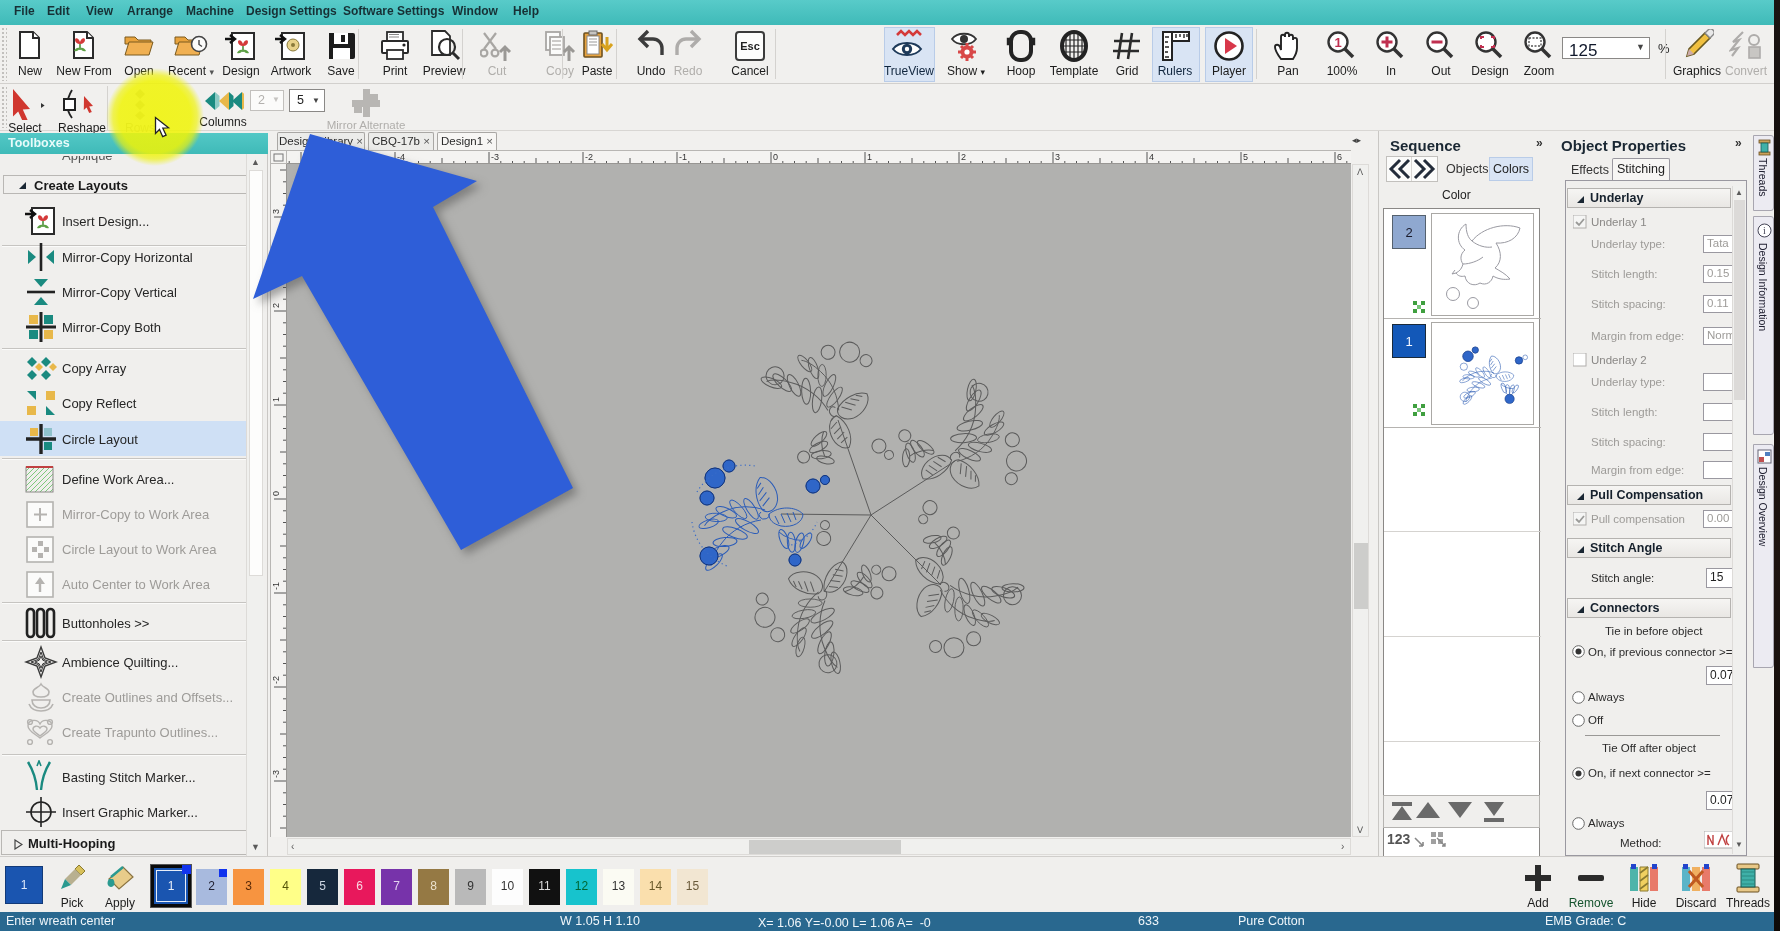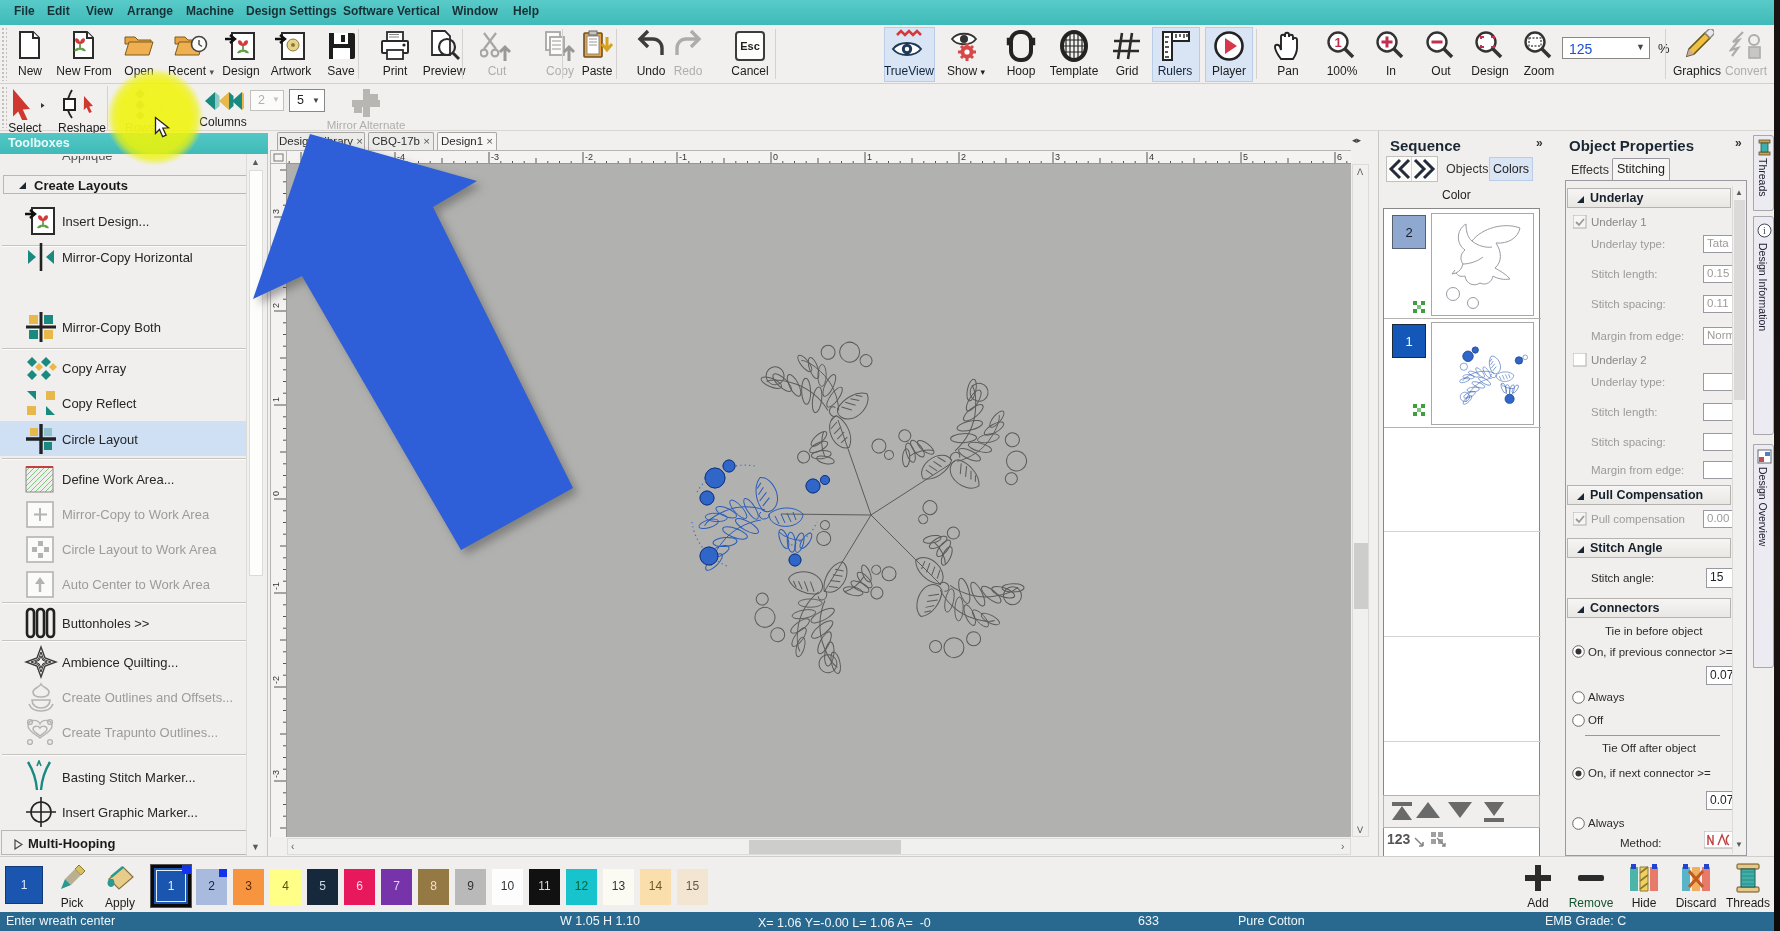--- a/index.html
+++ b/index.html
@@ -53,21 +53,21 @@
 </head>
 <body>
 <div id="root">
 <div class="abs" id="menubar">
 <span style="left:14px">File</span>
       <span style="left:47px">Edit</span>
       <span style="left:86px">View</span>
       <span style="left:127px">Arrange</span>
       <span style="left:186px">Machine</span>
       <span style="left:246px">Design Settings</span>
-      <span style="left:343px">Software Vertical</span>
+      <span style="left:343px">Software Settings</span>
       <span style="left:452px">Window</span>
       <span style="left:513px">Help</span>
 </div>
 <svg width="0" height="0" style="position:absolute">
 <defs>
 <g id="i-page">
           <path d="M7 3h13l6 6v20H7z" fill="#fff" stroke="#2b2b2b" stroke-width="2"></path>
           <path d="M20 3v6h6" fill="#fff" stroke="#2b2b2b" stroke-width="2"></path>
         </g>
 <g id="i-tulip">
@@ -318,21 +318,21 @@
         <span class="lb">Design</span>
       </div>
 <div class="tbtn" style="left:1511px;top:4px">
         <svg class="ic" width="34" height="34">
           <use href="#i-mag"></use>
           <rect x="7" y="9" width="12" height="8" fill="none" stroke="#555" stroke-width="1.4" stroke-dasharray="2 1.5"></rect>
         </svg>
         <span class="lb">Zoom</span>
       </div>
 <div class="abs" style="left:1562px;top:12px;width:88px;height:22px;background:#fff;border:1px solid #8a8886">
-        <span style="position:absolute;left:6px;top:3px;font-size:14px;color:#1d4ed8">125</span>
+        <span style="position:absolute;left:6px;top:3px;font-size:17px;color:#0f172a">125</span>
         <span style="position:absolute;right:4px;top:4px;font-size:9px;color:#444">▼</span>
       </div>
 <span class="abs" style="left:1658px;top:16px;font-size:13px;color:#222">%</span>
 <div class="tbtn" style="left:1669px;top:4px">
         <svg class="ic" width="34" height="34">
           <path d="M25 4l5 5-16 16-7 2 2-7z" fill="#f0c040" stroke="#6a5a20" stroke-width="1.6"></path>
           <path d="M25 4l5 5 3-3a2.5 2.5 0 0 0-5-5z" fill="#e8e8e8" stroke="#888" stroke-width="1.4"></path>
           <path d="M7 27l2-7 5 5z" fill="#caa"></path>
         </svg>
         <span class="lb">Graphics</span>
@@ -555,20 +555,27 @@
         <span class="txt">Insert Design...</span>
       </div>
 <div class="lsep" style="top:112px"></div>
 <div class="litem" style="top:106px;height:35px">
         <svg class="licon" width="34" height="30">
           <path d="M17 1v28" stroke="#222" stroke-width="2.6"></path>
           <path d="M12 15 4 8v14zM22 15l8-7v14z" fill="#1a8a80"></path>
         </svg>
         <span class="txt">Mirror-Copy Horizontal</span>
       </div>
+<div class="litem" style="top:141px;height:35px">
+        <svg class="licon" width="34" height="30">
+          <path d="M3 15h28" stroke="#222" stroke-width="2.6"></path>
+          <path d="M17 10 10 2h14zM17 20l-7 8h14z" fill="#1a8a80"></path>
+        </svg>
+        <span class="txt">Mirror-Copy Vertical</span>
+      </div>
 <div class="litem" style="top:176px;height:35px">
         <svg class="licon" width="34" height="30">
           <path d="M17 0v30M2 15h30" stroke="#222" stroke-width="3"></path>
           <rect x="5" y="3" width="9" height="9" fill="#e8b84a"></rect>
           <rect x="20" y="3" width="9" height="9" fill="#1a8a80"></rect>
           <rect x="5" y="18" width="9" height="9" fill="#1a8a80"></rect>
           <rect x="20" y="18" width="9" height="9" fill="#e8b84a"></rect>
         </svg>
         <span class="txt">Mirror-Copy Both</span>
       </div>
@@ -805,21 +812,21 @@
             <rect x="2" y="2" width="5" height="5"></rect>
             <rect x="9" y="2" width="5" height="5"></rect>
             <rect x="2" y="9" width="5" height="5"></rect>
             <rect x="9" y="9" width="5" height="5"></rect>
           </g>
           <path d="M8 8l8 8m0-3v3h-3" stroke="#888" stroke-width="1.4" fill="none"></path>
         </svg>
 </div>
 </div>
 <div class="abs" id="objpanel">
-<span class="ptitle abs" style="left:9px;top:6px">Object Properties</span>
+<span class="ptitle abs" style="left:1px;top:6px">Object Properties</span>
       <span class="abs" style="left:175px;top:5px;font-size:12px;font-weight:bold;color:#333">»</span>
 <span class="abs" style="left:11px;top:32px;font-size:12.5px;color:#333">Effects</span>
 <div class="abs" style="left:52px;top:27px;width:58px;height:23px;background:#f7f6f4;border:1px solid #9a98a0;border-bottom:1px solid #f7f6f4;font-size:12.5px;color:#222;text-align:center;padding-top:3px;border-radius:2px 2px 0 0">Stitching</div>
 <div class="abs" style="left:5px;top:49px;width:182px;height:676px;background:#f0efed;border:1px solid #9a98a0"></div>
 <div class="shdr" style="top:57px"><svg class="abs" width="9" height="9" style="left:8px;top:6px">
           <path d="M8 1v7H1z" fill="#1a2733"></path>
         </svg>Underlay</div>
 <svg class="abs" style="left:13px;top:84px" width="14" height="14">
         <rect x="0" y="0" width="13" height="13" fill="#f5f5f4" stroke="#b0aeac"></rect>
         <path d="M3 7l3 3 5-6" stroke="#9a9a98" stroke-width="1.8" fill="none"></path>

